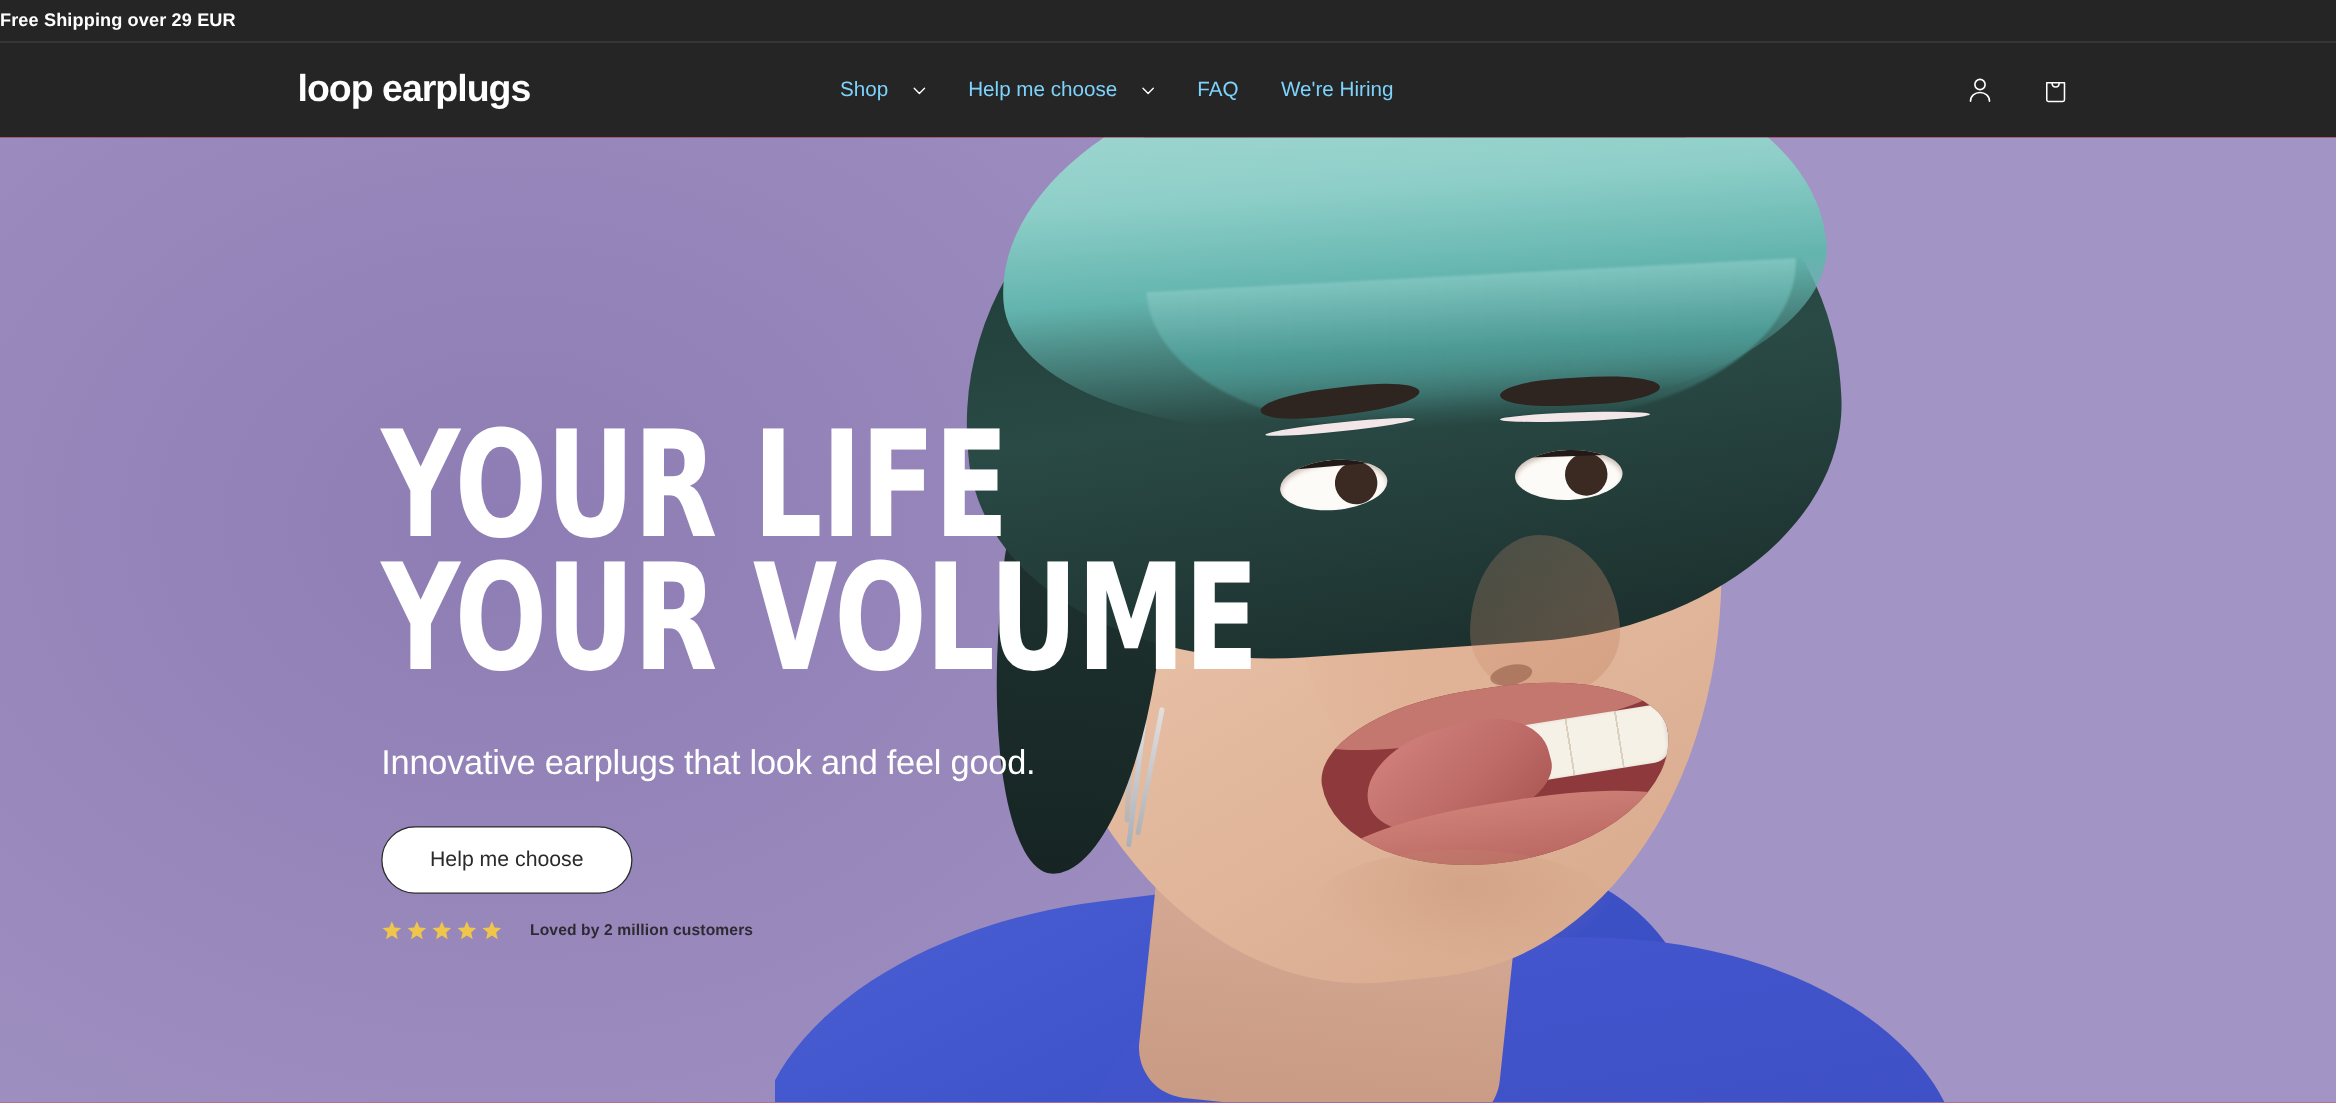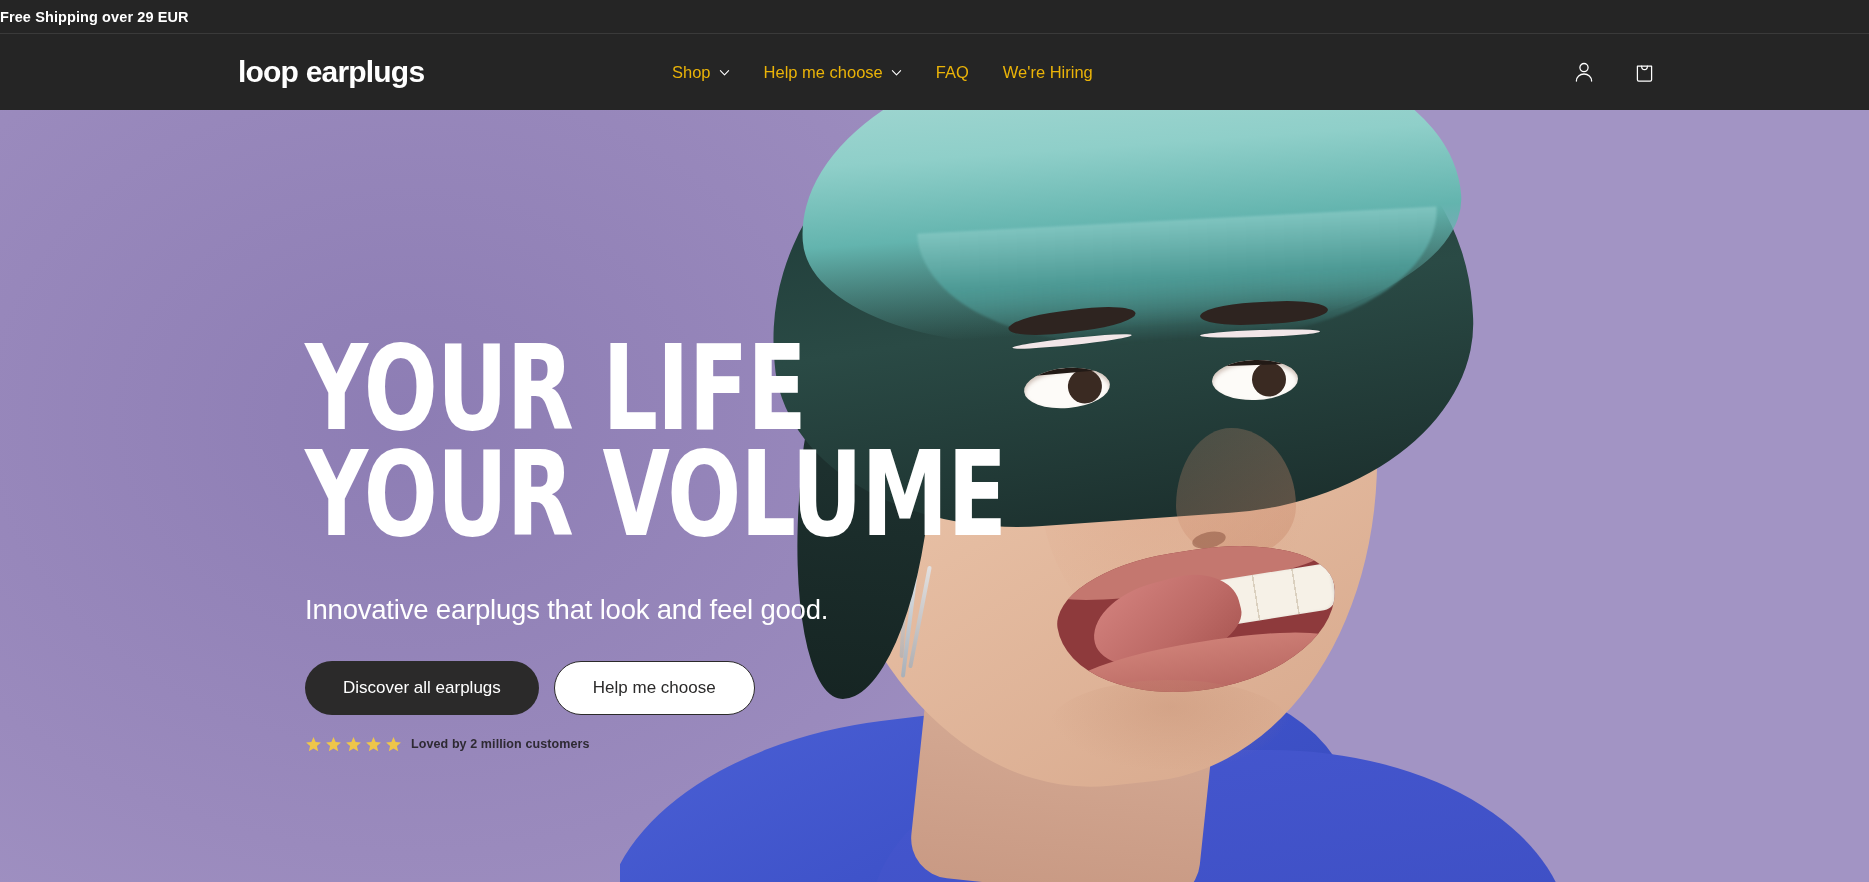--- a/index.html
+++ b/index.html
@@ -40,22 +40,22 @@
     letter-spacing:-0.8px;
     line-height:1;
     white-space:nowrap;
   }
   .nav {
     position:absolute; left:672px;
     display:flex; align-items:center;
     gap:34px;
   }
   .nav-item {
-    display:flex; align-items:center; gap:8px;
-    color:#eab308;
+    display:flex; align-items:center; gap:19px;
+    color:#7dd3fc;
     font-size:16.5px;
     font-weight:400;
     white-space:nowrap;
     cursor:pointer;
   }
   .chev { display:block; width:11px; height:11px; }
   .chev svg { display:block; }
 
   .header-actions {
     position:absolute; right:212px;
@@ -360,21 +360,21 @@
   }
   .btn-secondary {
     background:#ffffff;
     color:#2b2a2a;
     padding:0 38px;
     border:1px solid #2b2a2a;
   }
   .rating {
     margin-top:21px;
     display:flex; align-items:center;
-    gap:9px;
+    gap:22px;
   }
   .stars { display:flex; gap:3px; }
   .star { display:block; width:17px; height:17px; }
   .rating-text {
     color:#2e2a33;
     font-size:12.5px;
     font-weight:600;
     letter-spacing:0.1px;
   }
 </style>
@@ -493,21 +493,20 @@
   <div class="hero-copy">
 
     <h1 class="headline">
       <span class="ln">YOUR LIFE</span>
       <span class="ln">YOUR VOLUME</span>
     </h1>
 
     <p class="subhead">Innovative earplugs that look and feel good.</p>
 
     <div class="cta-row">
-      <div class="btn btn-primary">Discover all earplugs</div>
       <div class="btn btn-secondary">Help me choose</div>
     </div>
 
     <div class="rating">
       <div class="stars">
         <span class="star"><svg viewBox="0 0 20 20" width="17" height="17">
               <path d="M10 1.2 L12.5 7 L18.8 7.6 L14 11.8 L15.5 18 L10 14.7 L4.5 18 L6 11.8 L1.2 7.6 L7.5 7 Z" fill="#efc64a"></path>
             </svg></span>
         <span class="star"><svg viewBox="0 0 20 20" width="17" height="17">
               <path d="M10 1.2 L12.5 7 L18.8 7.6 L14 11.8 L15.5 18 L10 14.7 L4.5 18 L6 11.8 L1.2 7.6 L7.5 7 Z" fill="#efc64a"></path>

